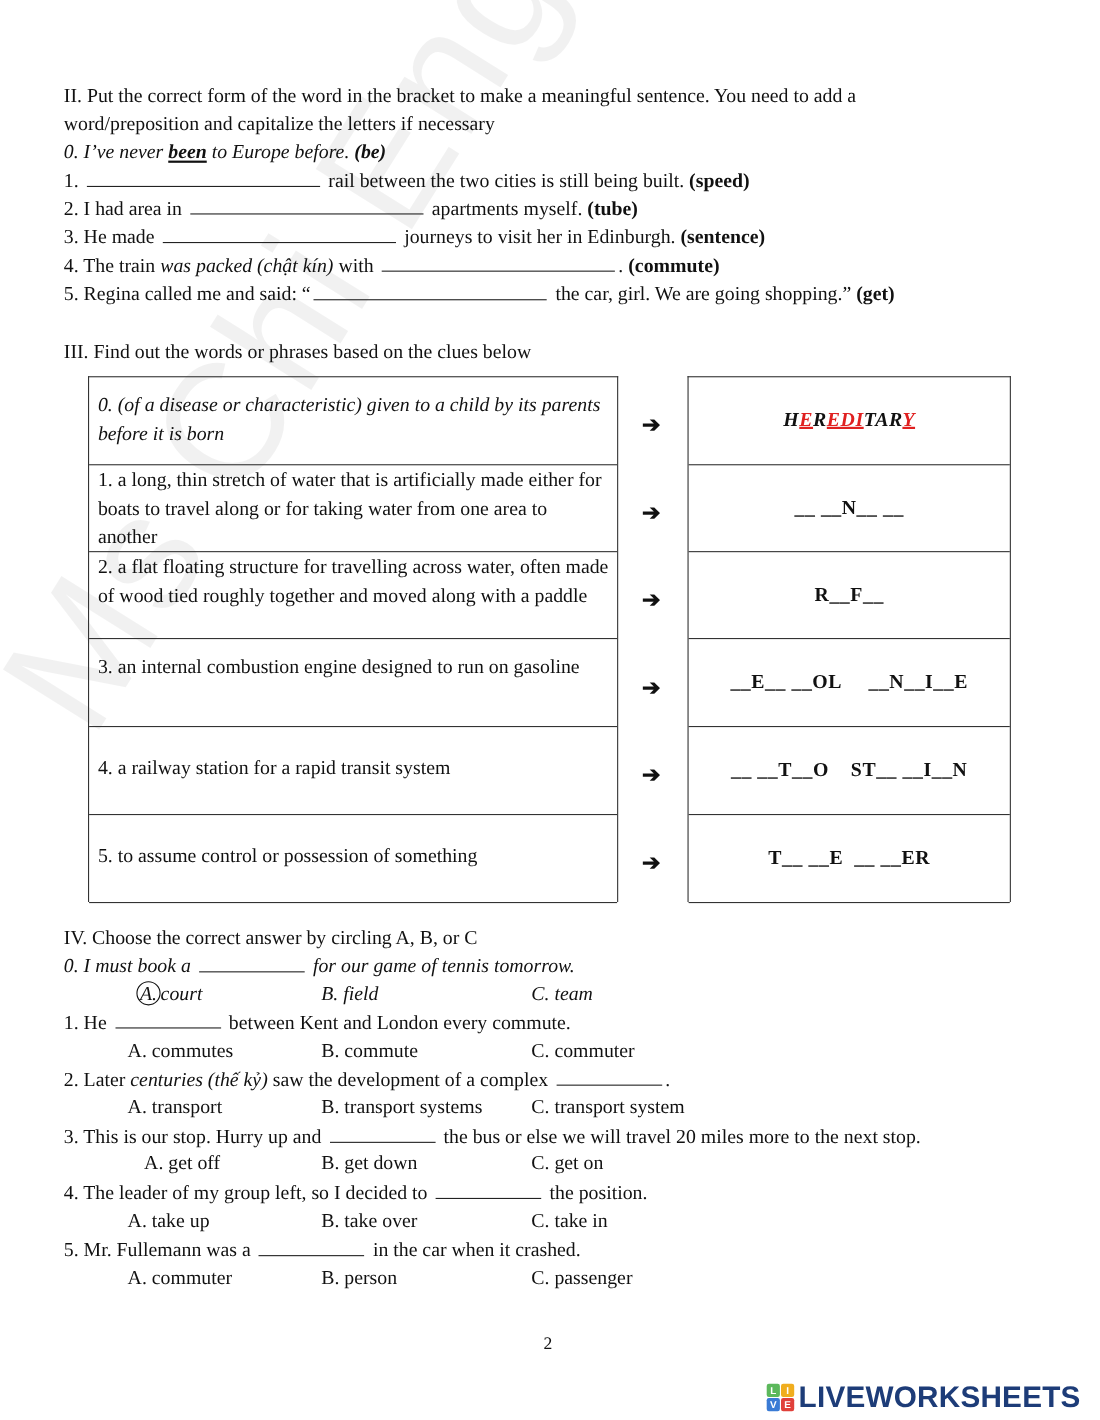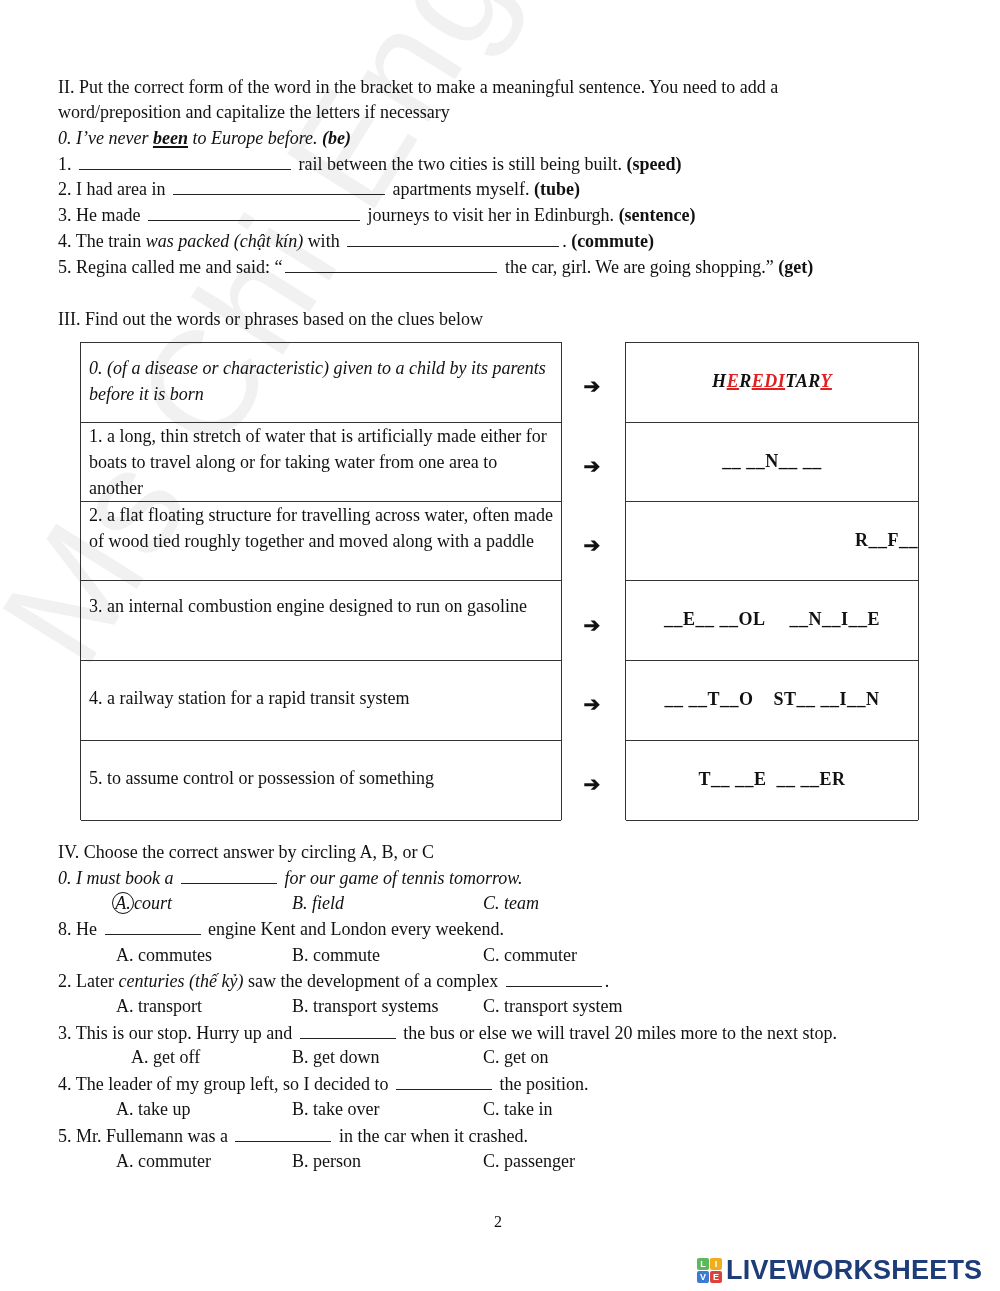--- a/index.html
+++ b/index.html
@@ -123,46 +123,46 @@
 <div class="ans-box" style="top:342px; height:478px;">
   <div class="row-cell" style="top:0; height:80px;">
     <div class="ans-text i" style="top:28px;">
       <span>H</span><span class="red">E</span><span>R</span><span class="red">EDI</span><span>TAR</span><span class="red">Y</span>
     </div>
   </div>
   <div class="row-cell" style="top:80px; height:79px;">
     <div class="ans-text" style="top:28px; white-space:pre;">__ __N__ __</div>
   </div>
   <div class="row-cell" style="top:159px; height:79px;">
-    <div class="ans-text" style="top:28px; white-space:pre;text-align:right;">R__F__</div>
+    <div class="ans-text" style="top:28px; white-space:pre;">R__F__</div>
   </div>
   <div class="row-cell" style="top:238px; height:80px;">
     <div class="ans-text" style="top:28px; white-space:pre;">__E__ __OL     __N__I__E</div>
   </div>
   <div class="row-cell" style="top:318px; height:80px;">
     <div class="ans-text" style="top:28px; white-space:pre;">__ __T__O    ST__ __I__N</div>
   </div>
   <div class="row-cell" style="top:398px; height:80px;">
     <div class="ans-text" style="top:28px; white-space:pre;">T__ __E  __ __ER</div>
   </div>
 </div>
 
 <div class="line heading" style="top:841px;">IV.  Choose the correct answer by circling A, B, or C</div>
 
 <div class="line i" style="top:867px;">
   <span>0. I must book a </span><span class="blank" style="width:96px;"></span><span> for our game of tennis tomorrow.</span>
 </div>
-<div class="opt i" style="left:116px; top:892px;">
+<div class="opt i" style="left:128px; top:892px;">
   <span class="circle">A.</span><span>court</span>
 </div>
 <div class="opt i" style="left:292px; top:893px;">B. field</div>
 <div class="opt i" style="left:483px; top:893px;">C. team</div>
 
 <div class="line" style="top:918px;">
-  <span>8. He </span><span class="blank" style="width:96px;"></span><span> engine Kent and London every weekend.</span>
+  <span>1. He </span><span class="blank" style="width:96px;"></span><span> between Kent and London every commute.</span>
 </div>
 <div class="opt" style="left:116px; top:945px;">A. commutes</div>
 <div class="opt" style="left:292px; top:945px;">B. commute</div>
 <div class="opt" style="left:483px; top:945px;">C. commuter</div>
 
 <div class="line" style="top:970px;">
   <span>2. Later </span><span class="i">centuries (thế kỷ)</span><span> saw the development of a complex </span><span class="blank" style="width:96px;"></span><span>.</span>
 </div>
 <div class="opt" style="left:116px; top:996px;">A. transport</div>
 <div class="opt" style="left:292px; top:996px;">B. transport systems</div>

